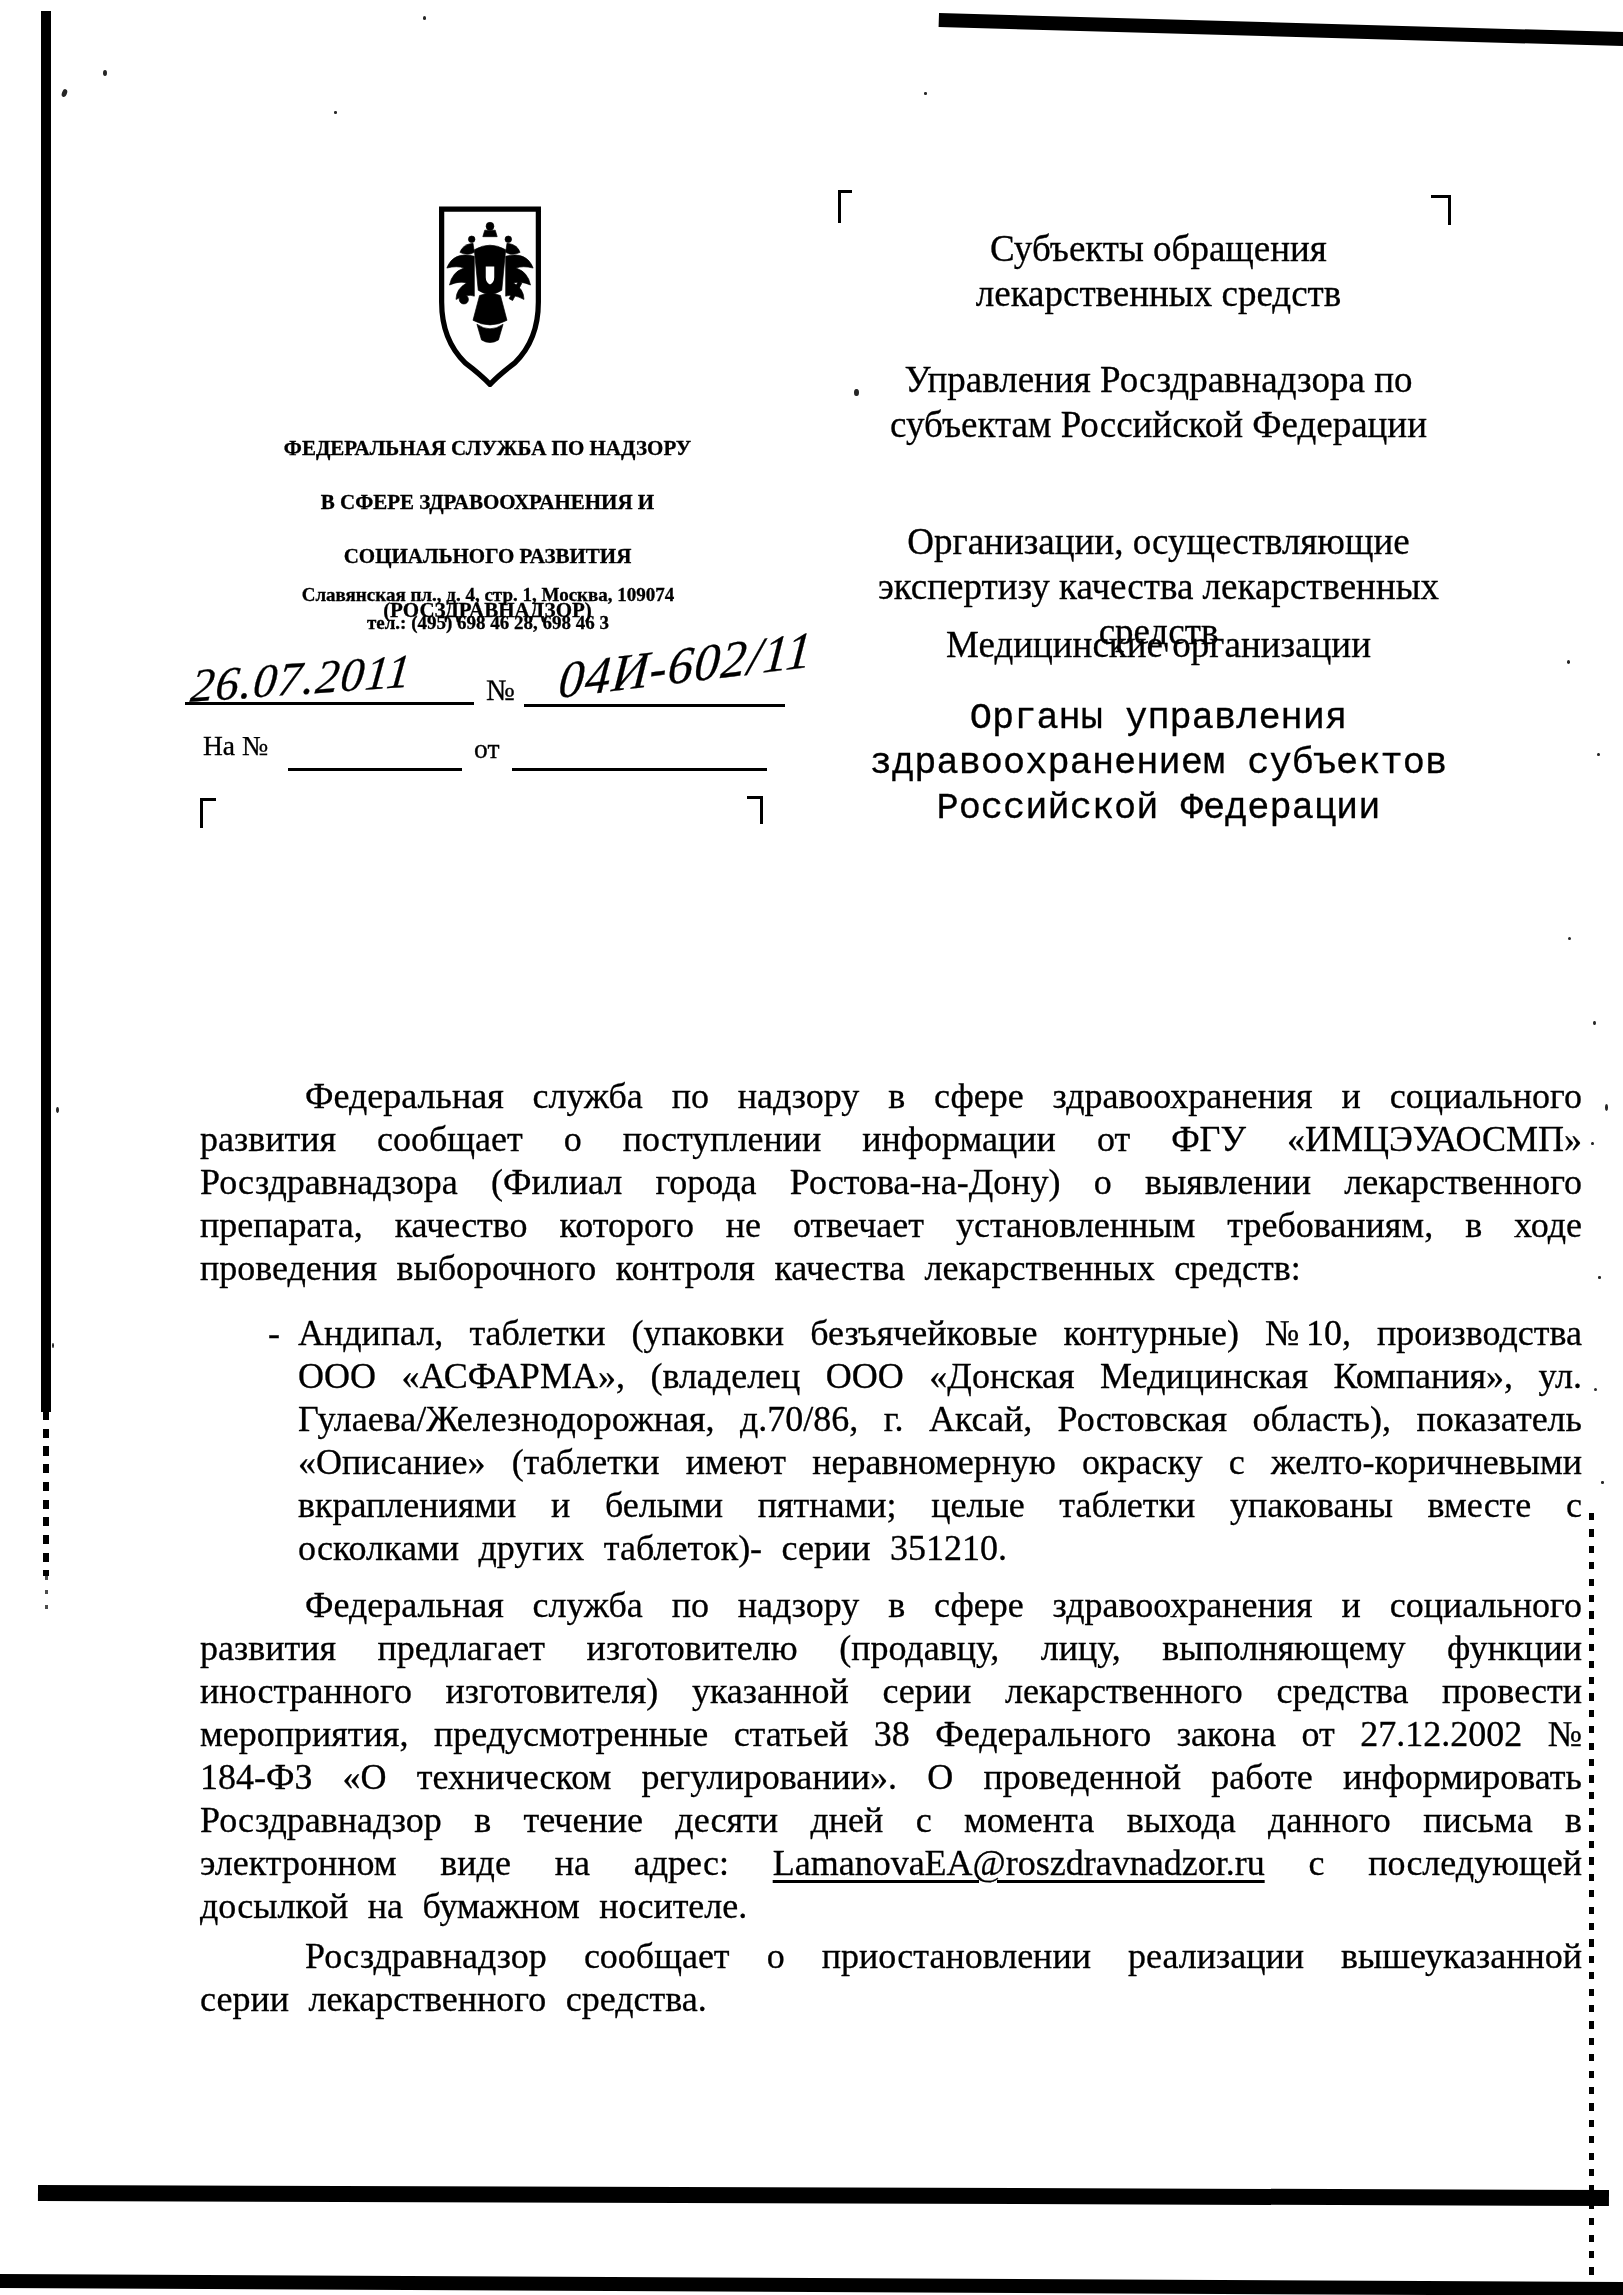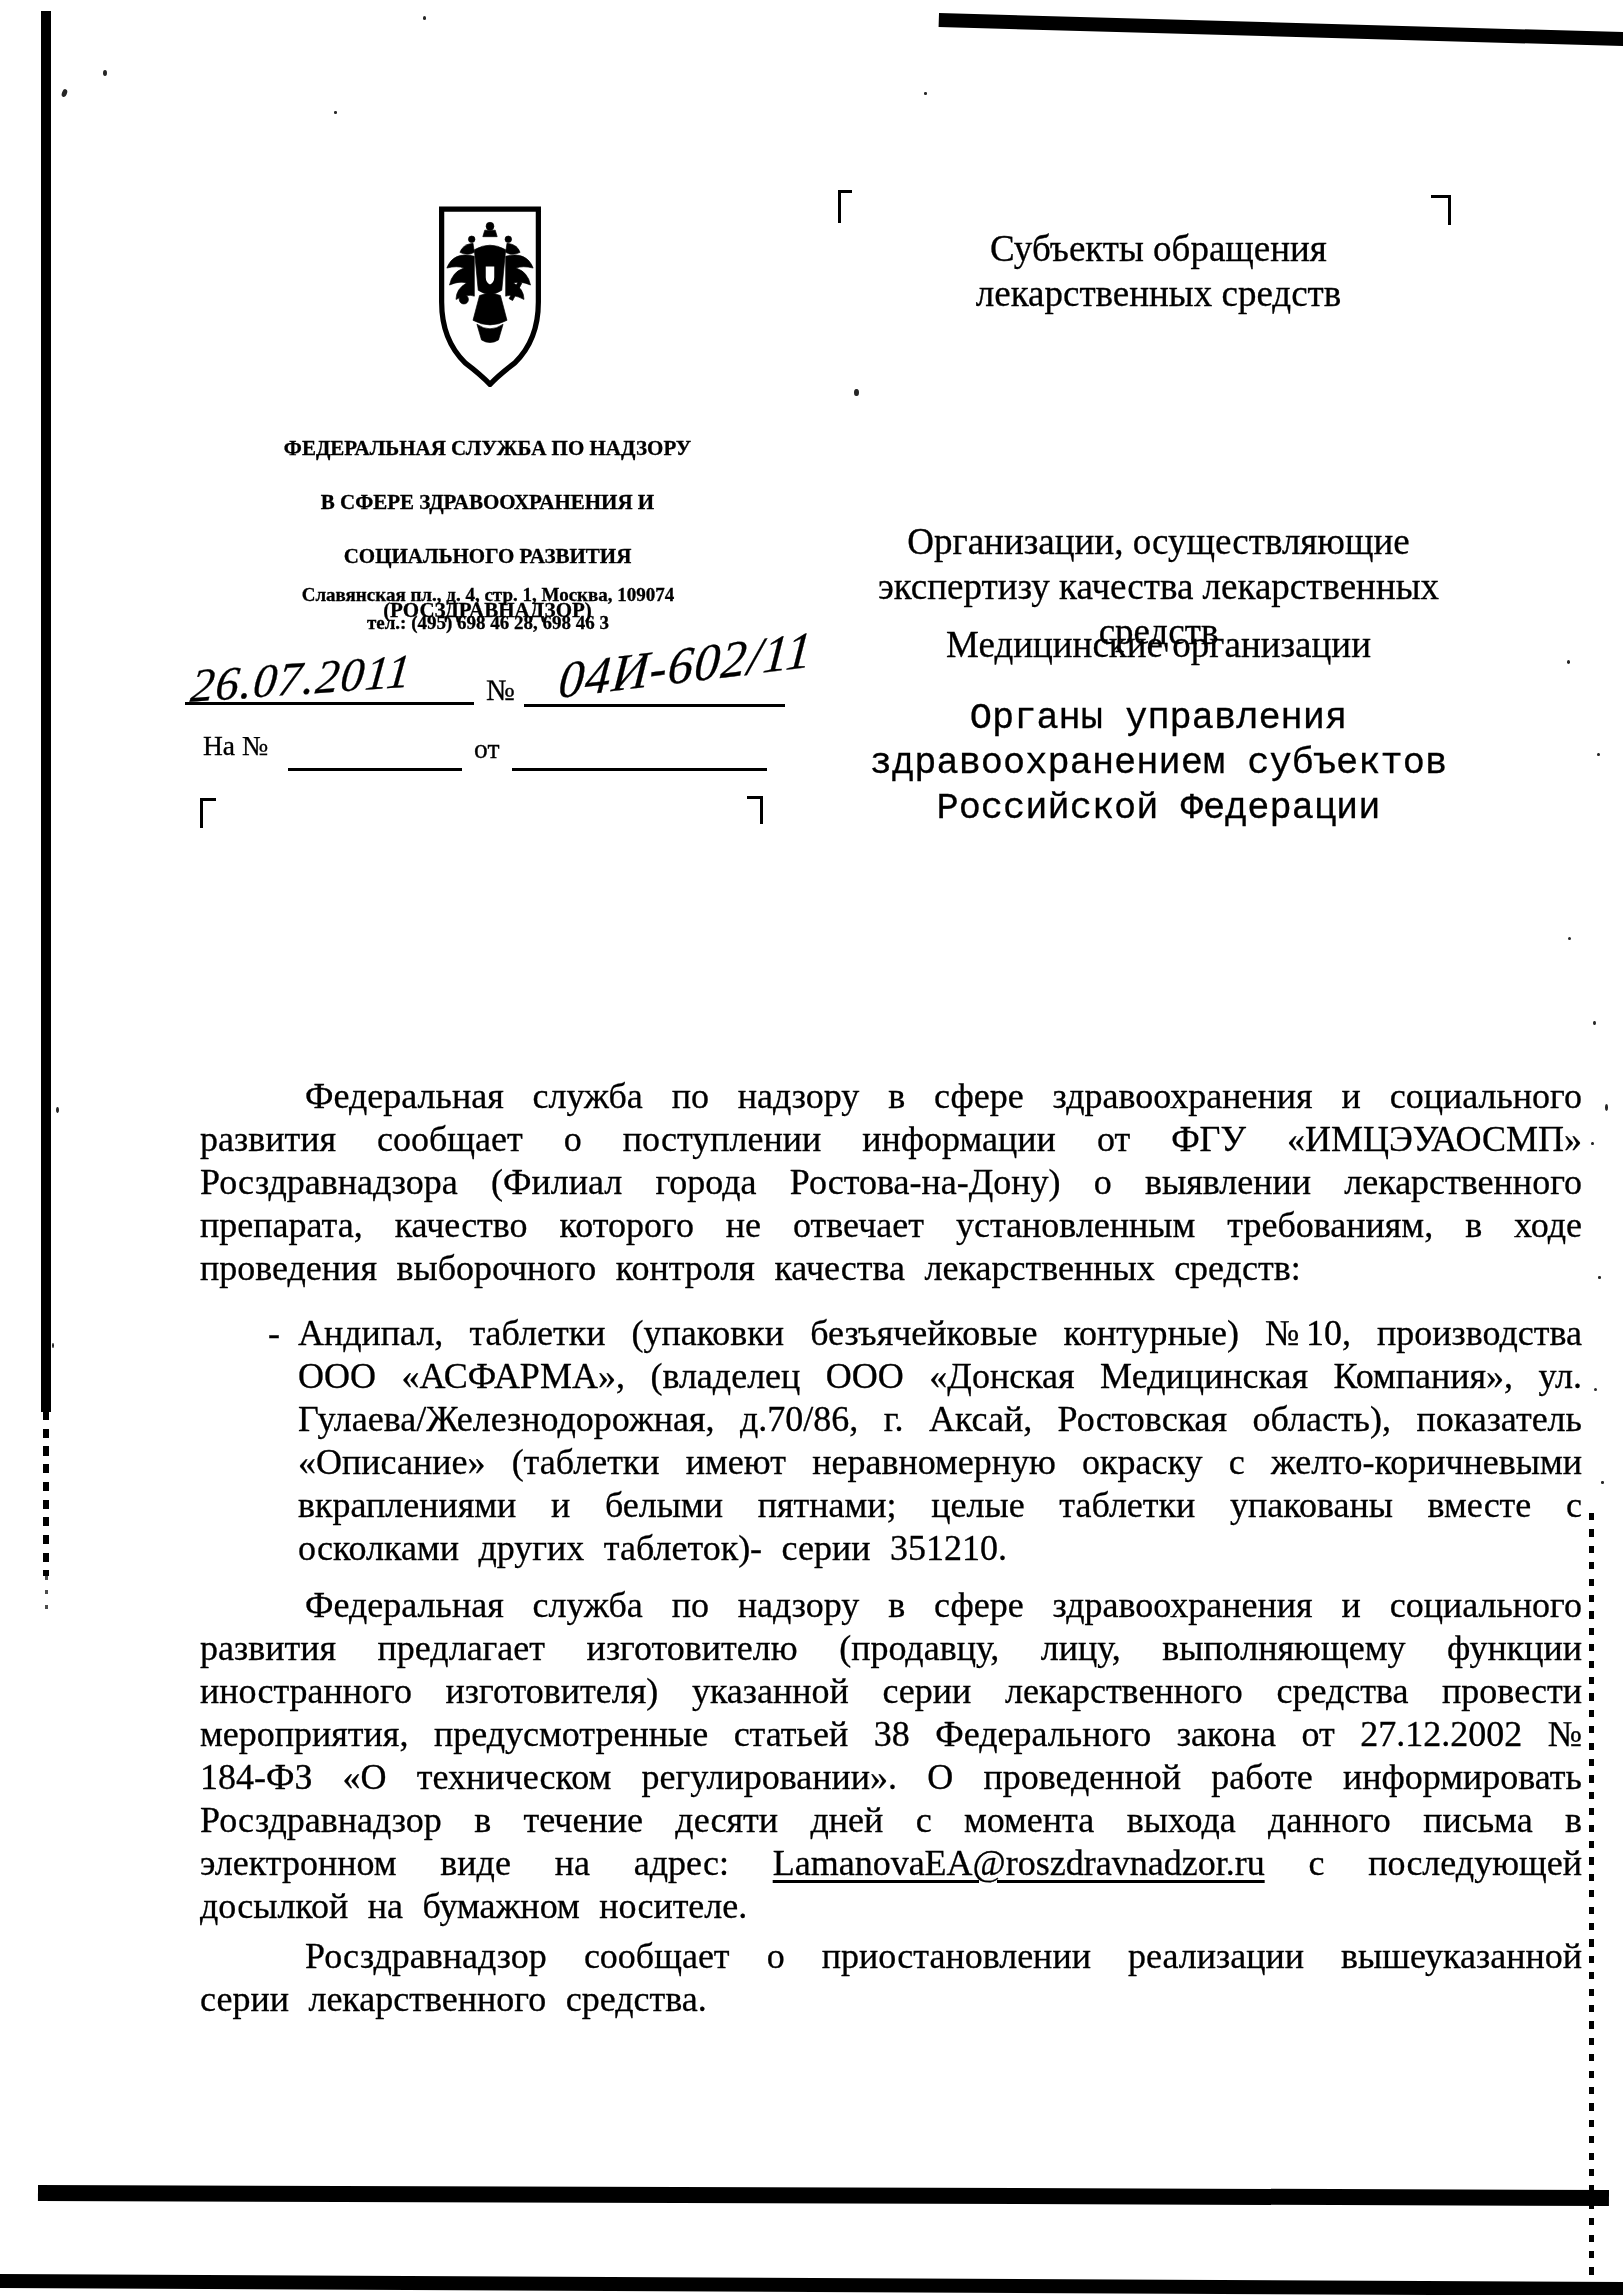--- a/index.html
+++ b/index.html
@@ -153,20 +153,22 @@
   <div class="rule r4"></div>
 
   <div class="abs bracket-tl bk-addr-l"></div>
   <div class="abs bracket-tr bk-addr-r"></div>
   <div class="abs bracket-tl bk-sub-l"></div>
   <div class="abs bracket-tr bk-sub-r"></div>
 
 
   <div class="abs addressee a1 pre center">Субъекты обращения
 лекарственных средств</div>
+  <div class="abs addressee a2 pre center">Управления Росздравнадзора по
+субъектам Российской Федерации</div>
   <div class="abs addressee a3 pre center">Организации, осуществляющие
 экспертизу качества лекарственных
 средств</div>
   <div class="abs addressee a4 pre center">Медицинские организации</div>
   <div class="abs addressee a5 pre center">Органы управления
 здравоохранением субъектов
 Российской Федерации</div>
 
   <div class="abs body-col">
     <p class="para p1">Федеральная служба по надзору в сфере здравоохранения и социального развития сообщает о поступлении информации от ФГУ «ИМЦЭУАОСМП» Росздравнадзора (Филиал города Ростова-на-Дону) о выявлении лекарственного препарата, качество которого не отвечает установленным требованиям, в ходе проведения выборочного контроля качества лекарственных средств:</p>

